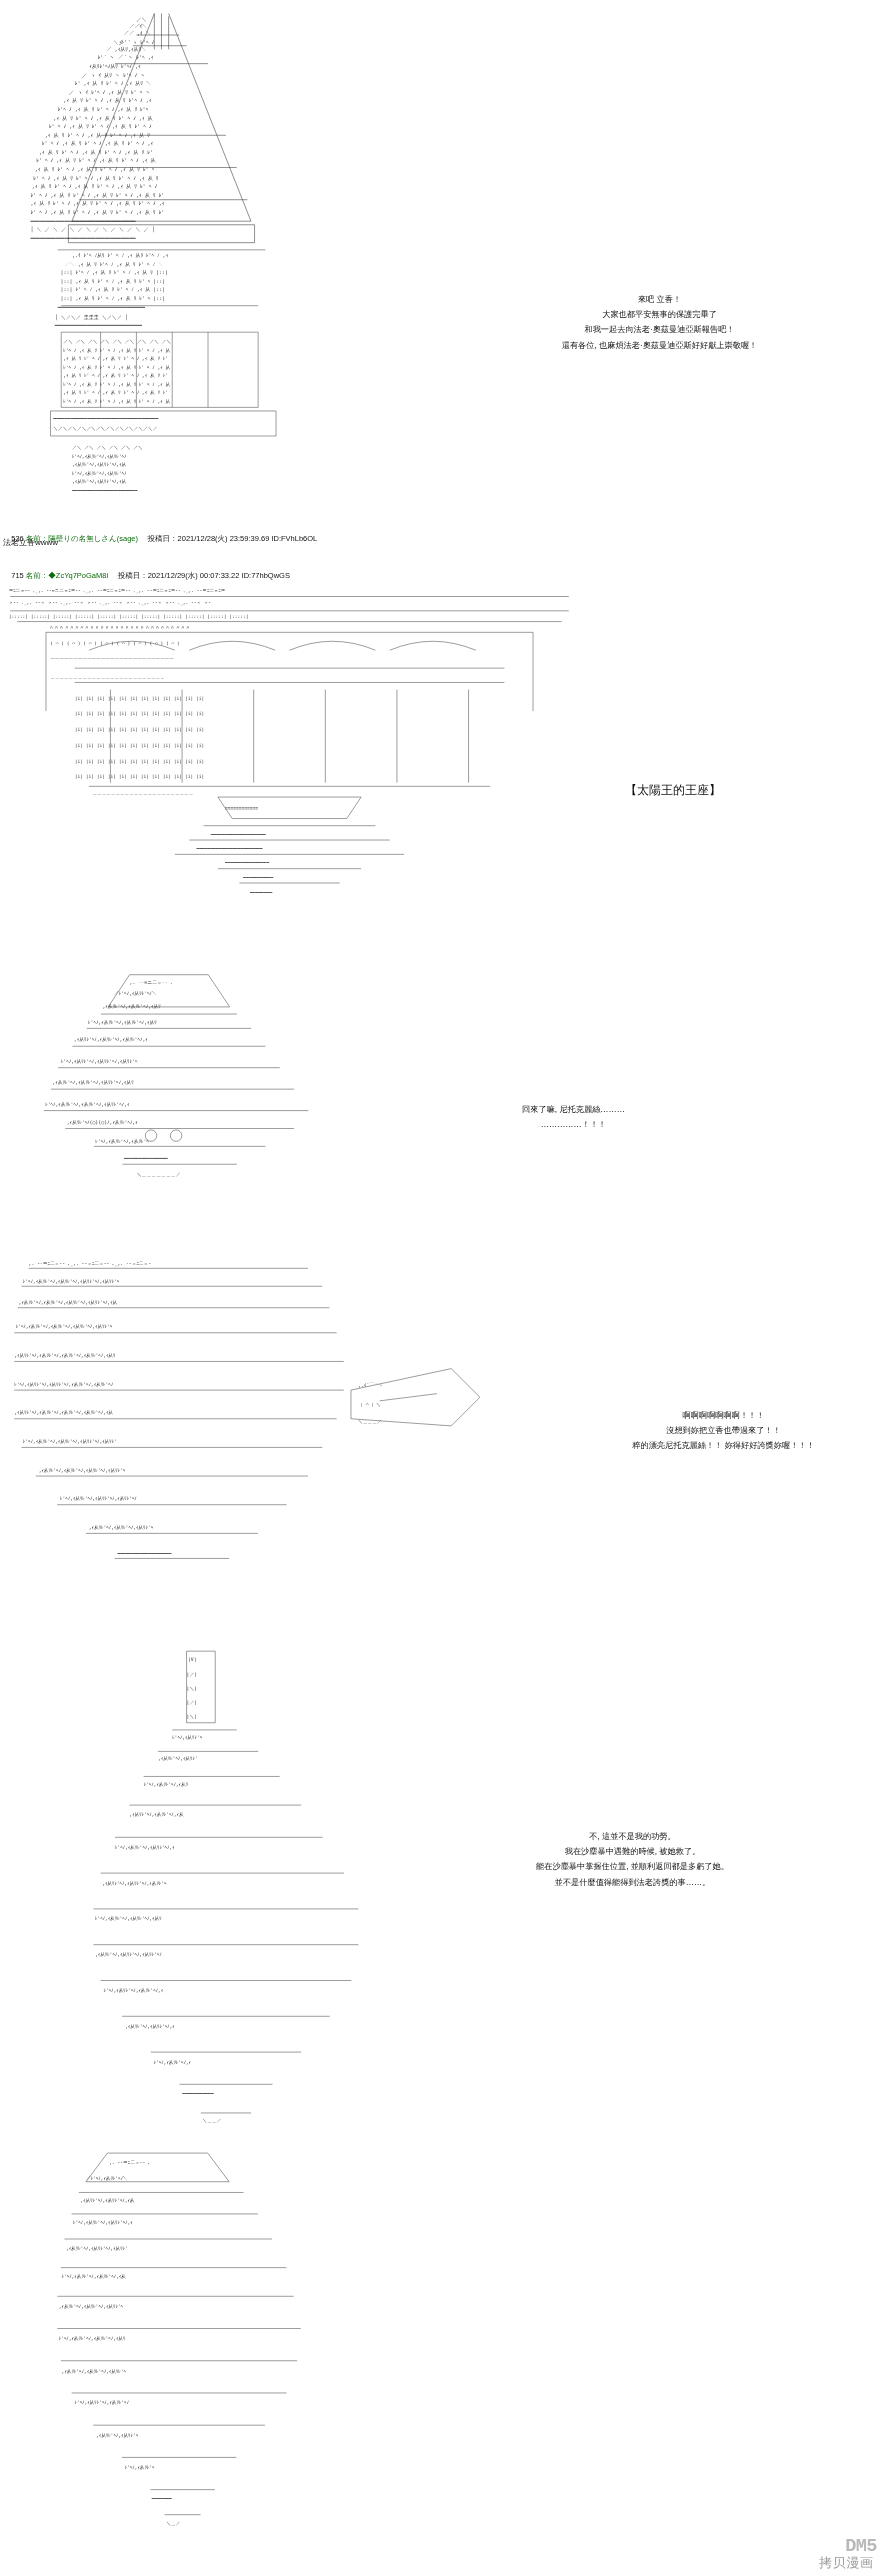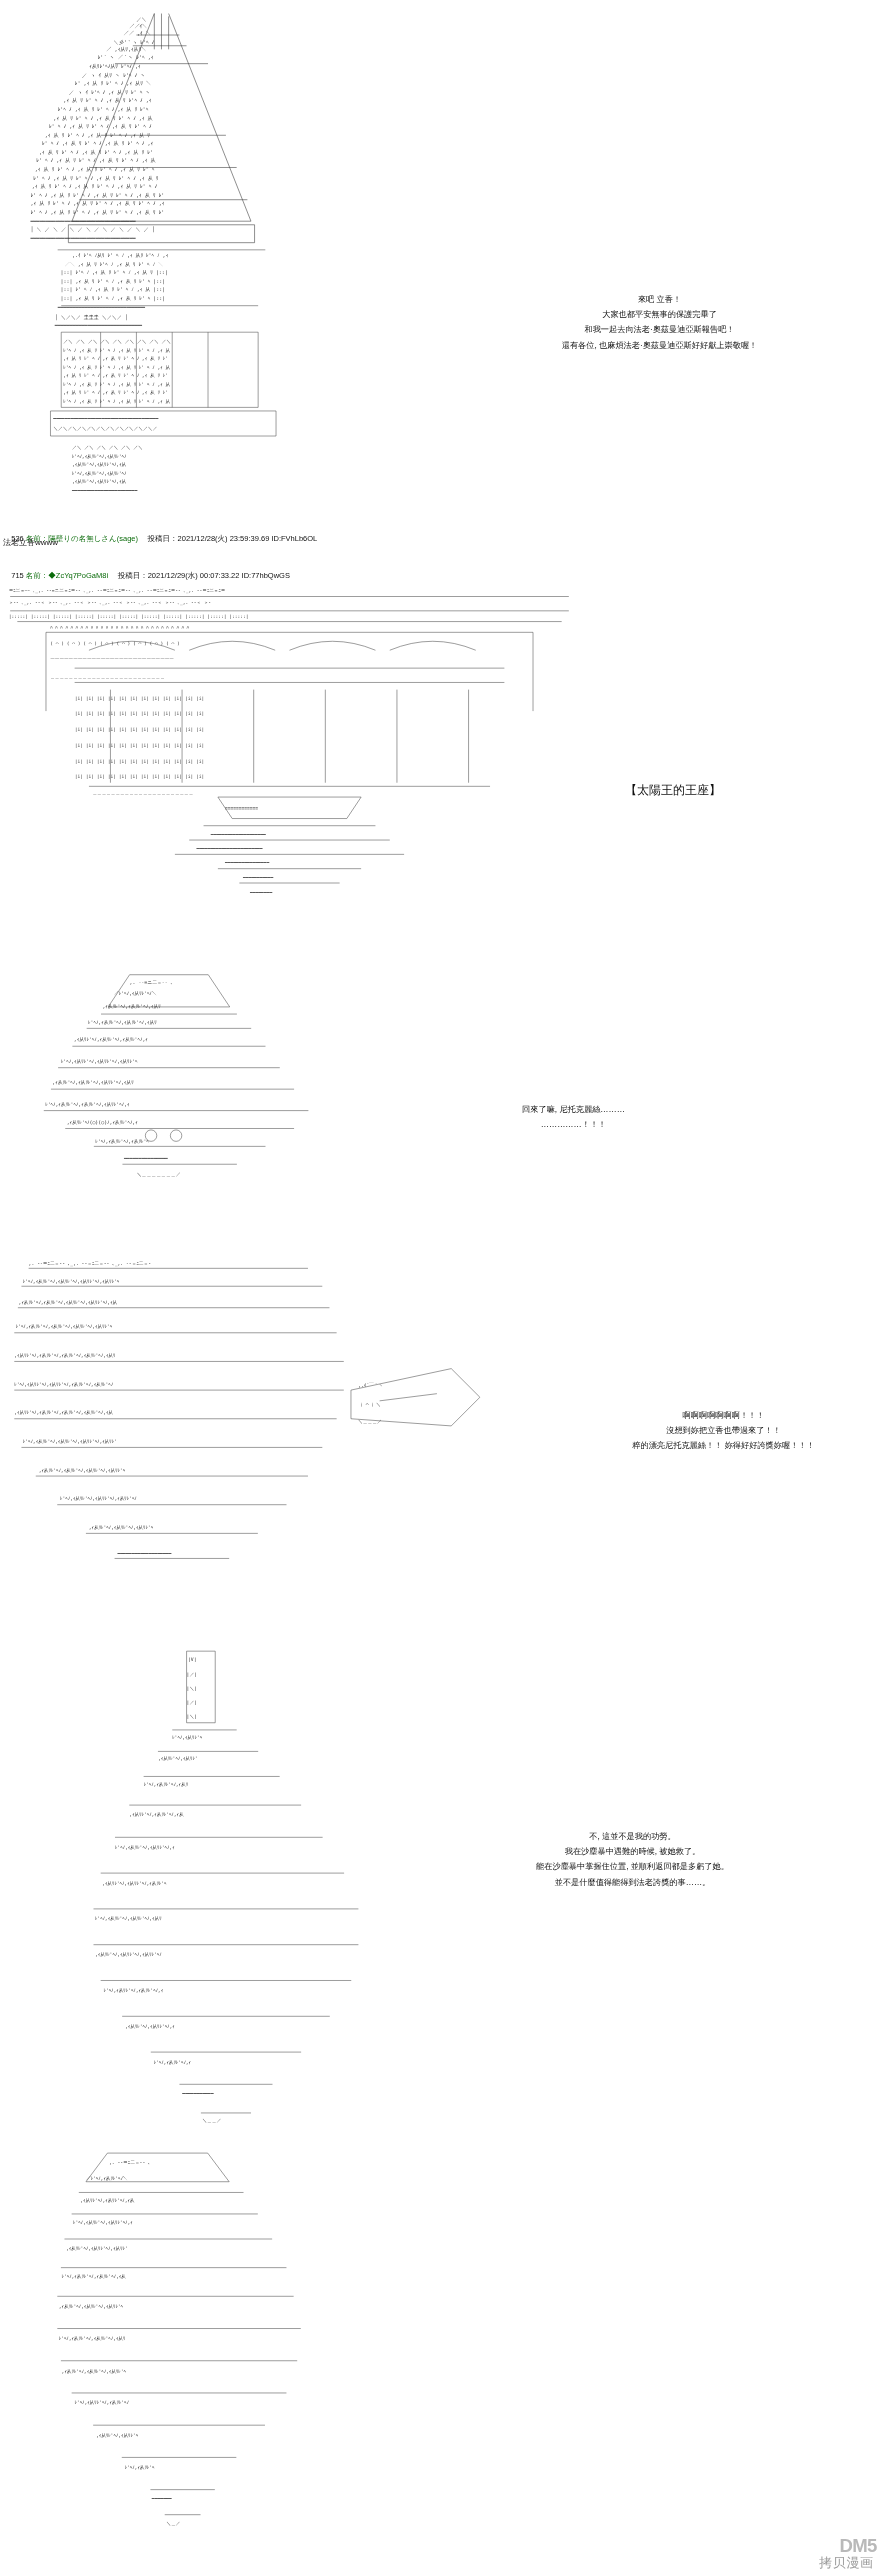--- a/index.html
+++ b/index.html
@@ -64,21 +64,21 @@
     letter-spacing: 0.7px;
     font-family: "Liberation Sans", sans-serif;
   }
   .wm-logo {
     position: absolute;
     right: 4.3px;
     bottom: 18.6px;
     font-size: 18.6px;
     font-weight: bold;
     color: #b9b9b9;
-    font-family: Liberation Sans, sans-serif;
+    font-family: Liberation Mono, monospace;
     letter-spacing: -0.7px;
   }
 </style>
 </head>
 <body>
 
 <div class="page">
 
   <div class="block" style="left:29px; top:5.7px; width:401px; height:502px;">
     <svg width="401" height="502" viewBox="0 0 560 700">

